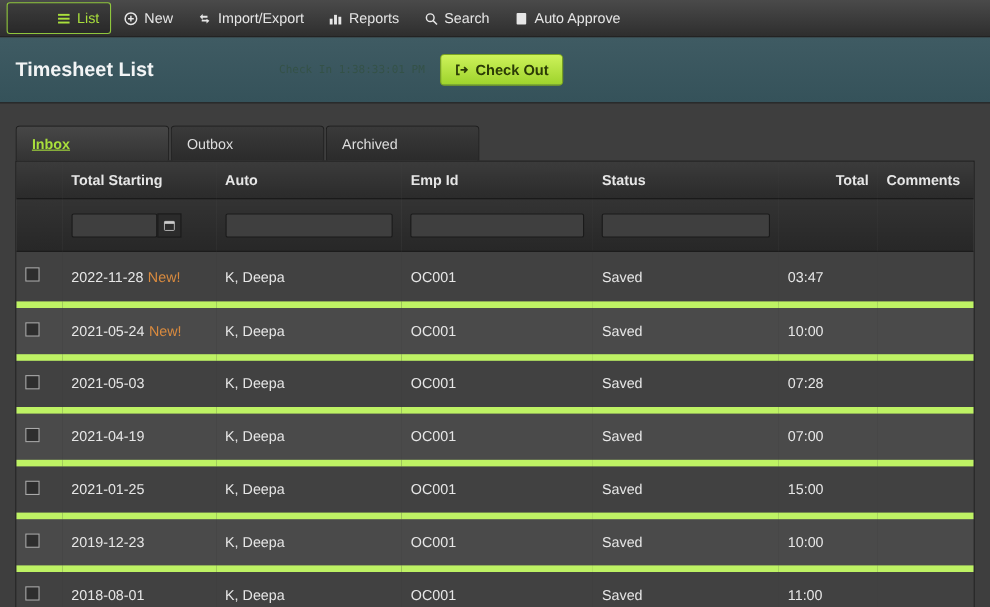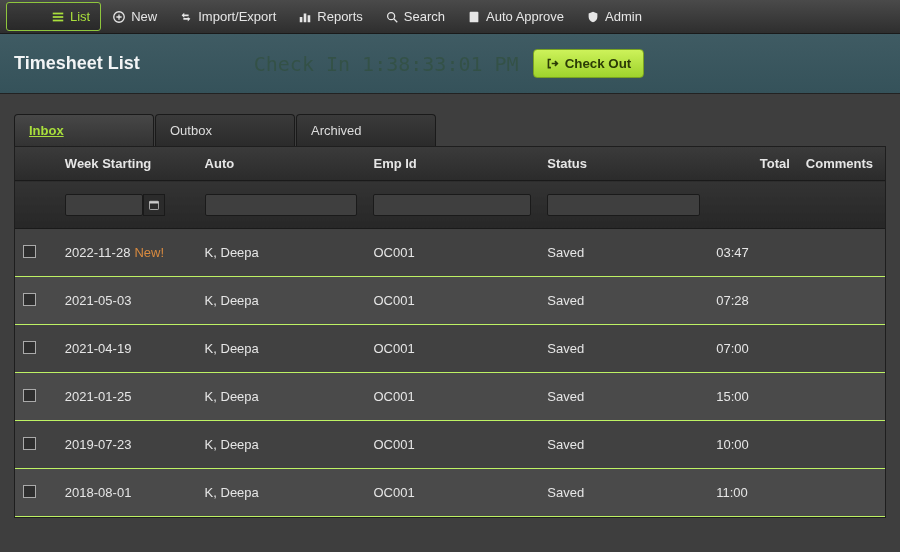--- a/index.html
+++ b/index.html
@@ -7,21 +7,21 @@
 
   
   .topnav { background: linear-gradient(#4a4a4a,#2e2e2e); height:34px; display:flex; align-items:center; padding:0 6px; border-bottom:1px solid #1a1a1a; }
   .nav-item { display:flex; align-items:center; gap:5px; padding:6px 10px; color:#e6e6e6; cursor:pointer; border:1px solid transparent; border-radius:3px; }
   .nav-item.active { border:1px solid #8fc63d; color:#a9df3c; background:rgba(0,0,0,.15);padding-left:44px; }
   .nav-icon { width:14px; height:14px; display:inline-block; }
 
   
   .headerbar { background: linear-gradient(#3f5b63,#35525a); height:60px; display:flex; align-items:center; padding:0 14px; gap:14px; border-bottom:1px solid #222; }
   .page-title { font-size:18px; font-weight:600; color:#f2f4f5; }
-  .clock { color:#2b4a25; opacity:.4; font-family:monospace; font-size:20px; margin-left:100px;}
+  .clock { color:#2b4a25; opacity:.4; font-family:monospace; font-size:10px; margin-left:100px;}
   .btn { display:inline-flex; align-items:center; gap:6px; padding:6px 12px; border-radius:4px; border:1px solid #7aa321; background:linear-gradient(#cdf25a,#9ed32c); color:#2b3b06; font-weight:600; cursor:pointer;justify-content:center; }
   .btn svg { width:13px; height:13px; }
 
   
   .tabs { display:flex; margin:20px 0 0 14px; }
   .tab { width:140px; height:32px; display:flex; align-items:center; padding:0 14px; background:linear-gradient(#3a3a3a,#2b2b2b); border:1px solid #1a1a1a; border-bottom:none; border-radius:4px 4px 0 0; color:#ddd; cursor:pointer; margin-right:1px;}
   .tab.active { background:linear-gradient(#474747,#333); color:#a9df3c; font-weight:600;text-decoration:underline; }
 
   
   .tablewrap { margin:0 14px; border:1px solid #1e1e1e; }
@@ -35,21 +35,21 @@
   .col-total{width:90px; text-align:right;}
   .col-comments{text-align:right; padding-right:12px;margin-left:44px;}
   .filter-row td { background:linear-gradient(#333,#272727); padding:5px 8px; border-bottom:1px solid #1a1a1a; }
   .filter-row input[type=text] { width:100%; height:22px; background:#3f3f3f; border:1px solid #1a1a1a; border-radius:2px; color:#eee; padding:0 4px;}
   .dateinput { position:relative; width:100px; }
   .dateinput input { width:78px !important; }
   .dateinput .calbtn { position:absolute; right:0; top:0; width:22px; height:22px; background:#2b2b2b; border:1px solid #1a1a1a; display:flex; align-items:center; justify-content:center; cursor:pointer;}
   tbody tr { height:48px; }
   tbody tr:nth-child(odd){ background:#4a4a4a; }
   tbody tr:nth-child(even){ background:#414141; }
-  tbody td { padding:0 8px; color:#e6e6e6; border-bottom:1px solid #bef264;}
+  tbody td { padding:0 8px; color:#e6e6e6; border-bottom:6px solid #bef264;}
   tbody td.total{ text-align:left; }
   .chk { width:13px; height:13px; border:1px solid #aaa; display:inline-block; background:#2e2e2e; cursor:pointer;}
   .new-tag { color:#d88a3f; margin-left:4px; font-weight:500; }
   .th-right{text-align:right;}
 </style>
 </head>
 <body>
 
 <div class="topnav">
   <div class="nav-item active">
@@ -86,26 +86,20 @@
         <circle cx="7" cy="7" r="4"></circle>
         <path d="M10 10l4 4"></path>
       </svg>
     <span>Search</span>
   </div>
   <div class="nav-item">
     <svg class="nav-icon" viewBox="0 0 16 16" fill="#e6e6e6">
         <rect x="3" y="2" width="10" height="12" rx="1"></rect>
       </svg>
     <span>Auto Approve</span>
-  </div>
-  <div class="nav-item">
-    <svg class="nav-icon" viewBox="0 0 16 16" fill="#e6e6e6">
-        <path d="M8 2l5 2v4c0 3-2 5-5 6-3-1-5-3-5-6V4z"></path>
-      </svg>
-    <span>Admin</span>
   </div>
 </div>
 
 <div class="headerbar">
   <div class="page-title">Timesheet List</div>
   <div class="clock">Check In 1:38:33:01 PM</div>
   <button class="btn">
     <svg viewBox="0 0 16 16" fill="none" stroke="#2b3b06" stroke-width="2">
         <path d="M6 3H3v10h3M7 8h7M11 5l3 3-3 3"></path>
       </svg>
@@ -123,21 +117,21 @@
   <div class="tab">
       <span>Archived</span>
     </div>
 </div>
 
 <div class="tablewrap">
 <table>
   <thead>
     <tr>
       <th class="col-check"></th>
-      <th class="col-week">Week Starting</th>
+      <th class="col-week">Total Starting</th>
       <th class="col-name">Auto</th>
       <th class="col-emp">Emp Id</th>
       <th class="col-status">Status</th>
       <th class="col-total th-right">Total</th>
       <th class="col-comments th-right">Comments</th>
     </tr>
   </thead>
   <tbody id="tbody">
     <tr class="filter-row">
       <td></td>
@@ -162,20 +156,29 @@
           <td><span class="chk"></span></td>
           <td>2022-11-28<span class="new-tag">New!</span></td>
           <td>K, Deepa</td>
           <td>OC001</td>
           <td>Saved</td>
           <td class="total">03:47</td>
           <td></td>
         </tr>
         <tr>
           <td><span class="chk"></span></td>
+          <td>2021-05-24<span class="new-tag">New!</span></td>
+          <td>K, Deepa</td>
+          <td>OC001</td>
+          <td>Saved</td>
+          <td class="total">10:00</td>
+          <td></td>
+        </tr>
+        <tr>
+          <td><span class="chk"></span></td>
           <td>2021-05-03</td>
           <td>K, Deepa</td>
           <td>OC001</td>
           <td>Saved</td>
           <td class="total">07:28</td>
           <td></td>
         </tr>
         <tr>
           <td><span class="chk"></span></td>
           <td>2021-04-19</td>
@@ -189,21 +192,21 @@
           <td><span class="chk"></span></td>
           <td>2021-01-25</td>
           <td>K, Deepa</td>
           <td>OC001</td>
           <td>Saved</td>
           <td class="total">15:00</td>
           <td></td>
         </tr>
         <tr>
           <td><span class="chk"></span></td>
-          <td>2019-07-23</td>
+          <td>2019-12-23</td>
           <td>K, Deepa</td>
           <td>OC001</td>
           <td>Saved</td>
           <td class="total">10:00</td>
           <td></td>
         </tr>
         <tr>
           <td><span class="chk"></span></td>
           <td>2018-08-01</td>
           <td>K, Deepa</td>

